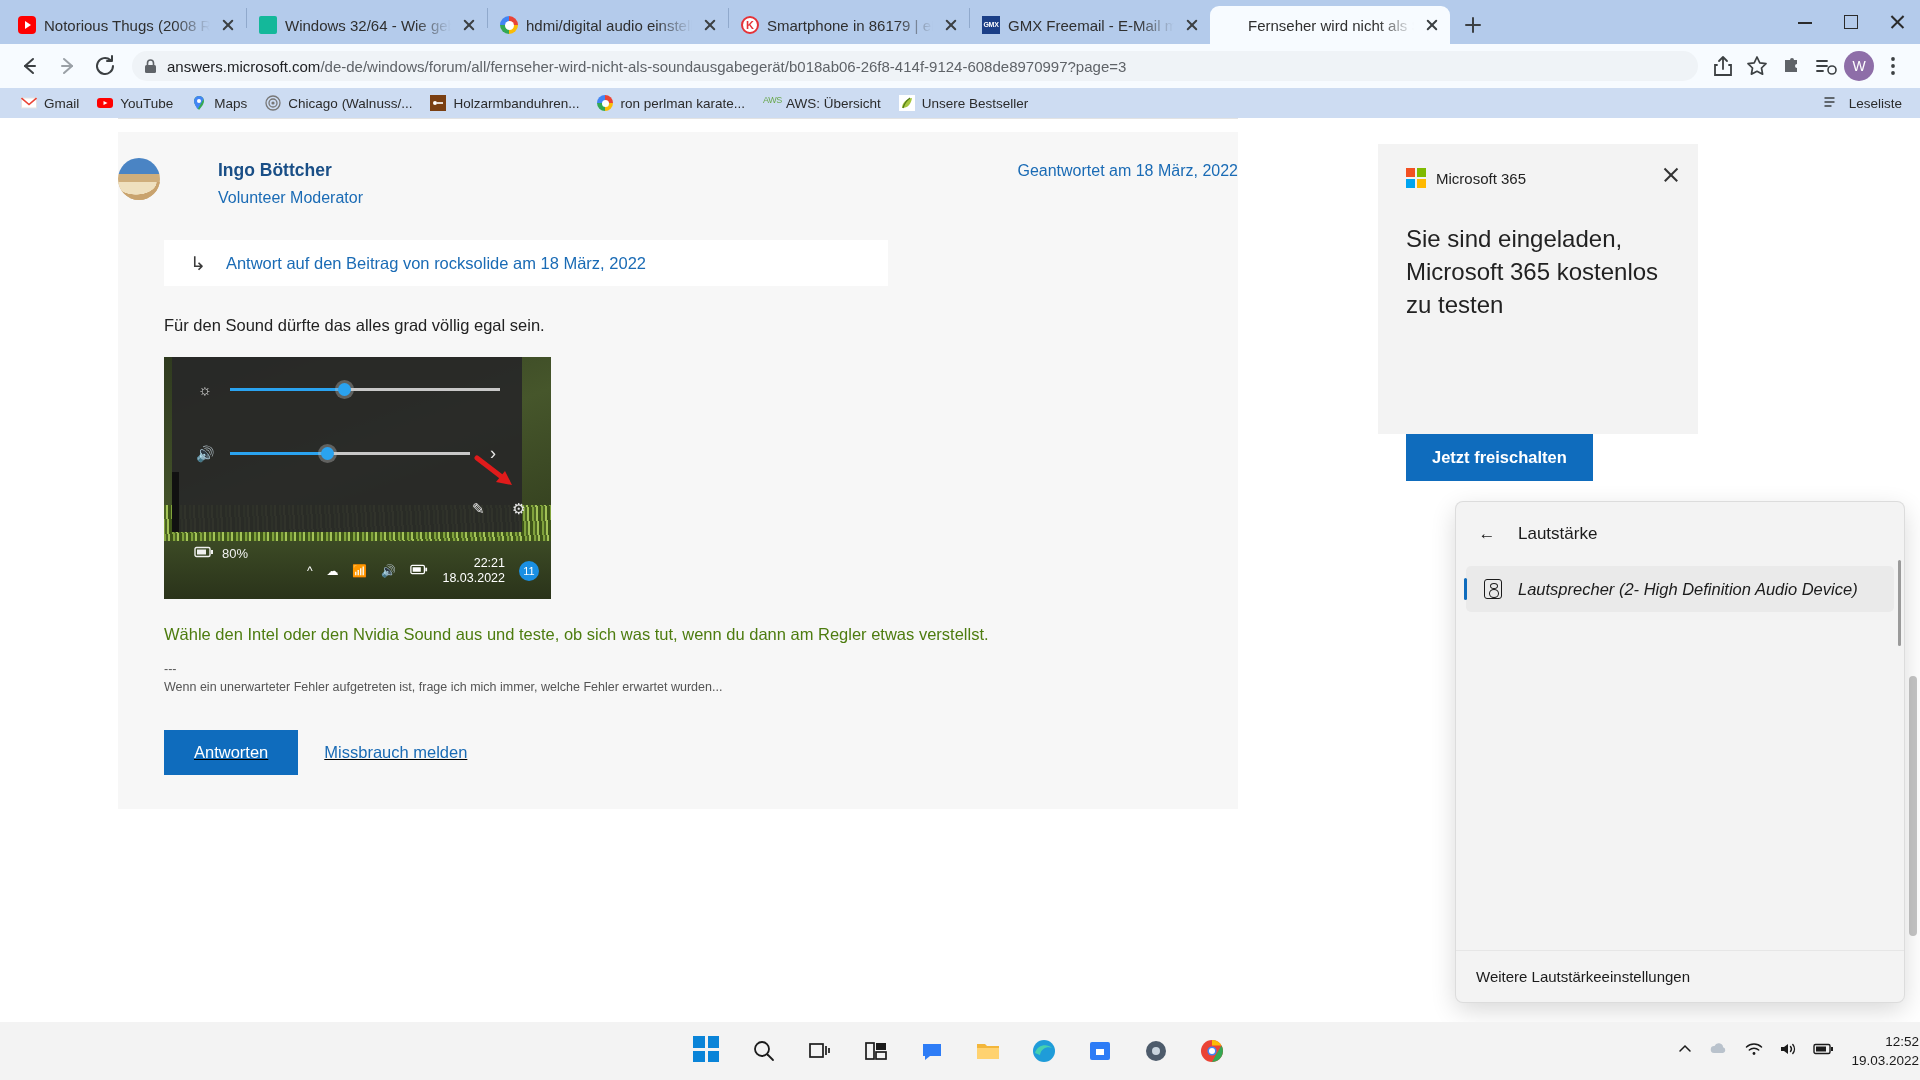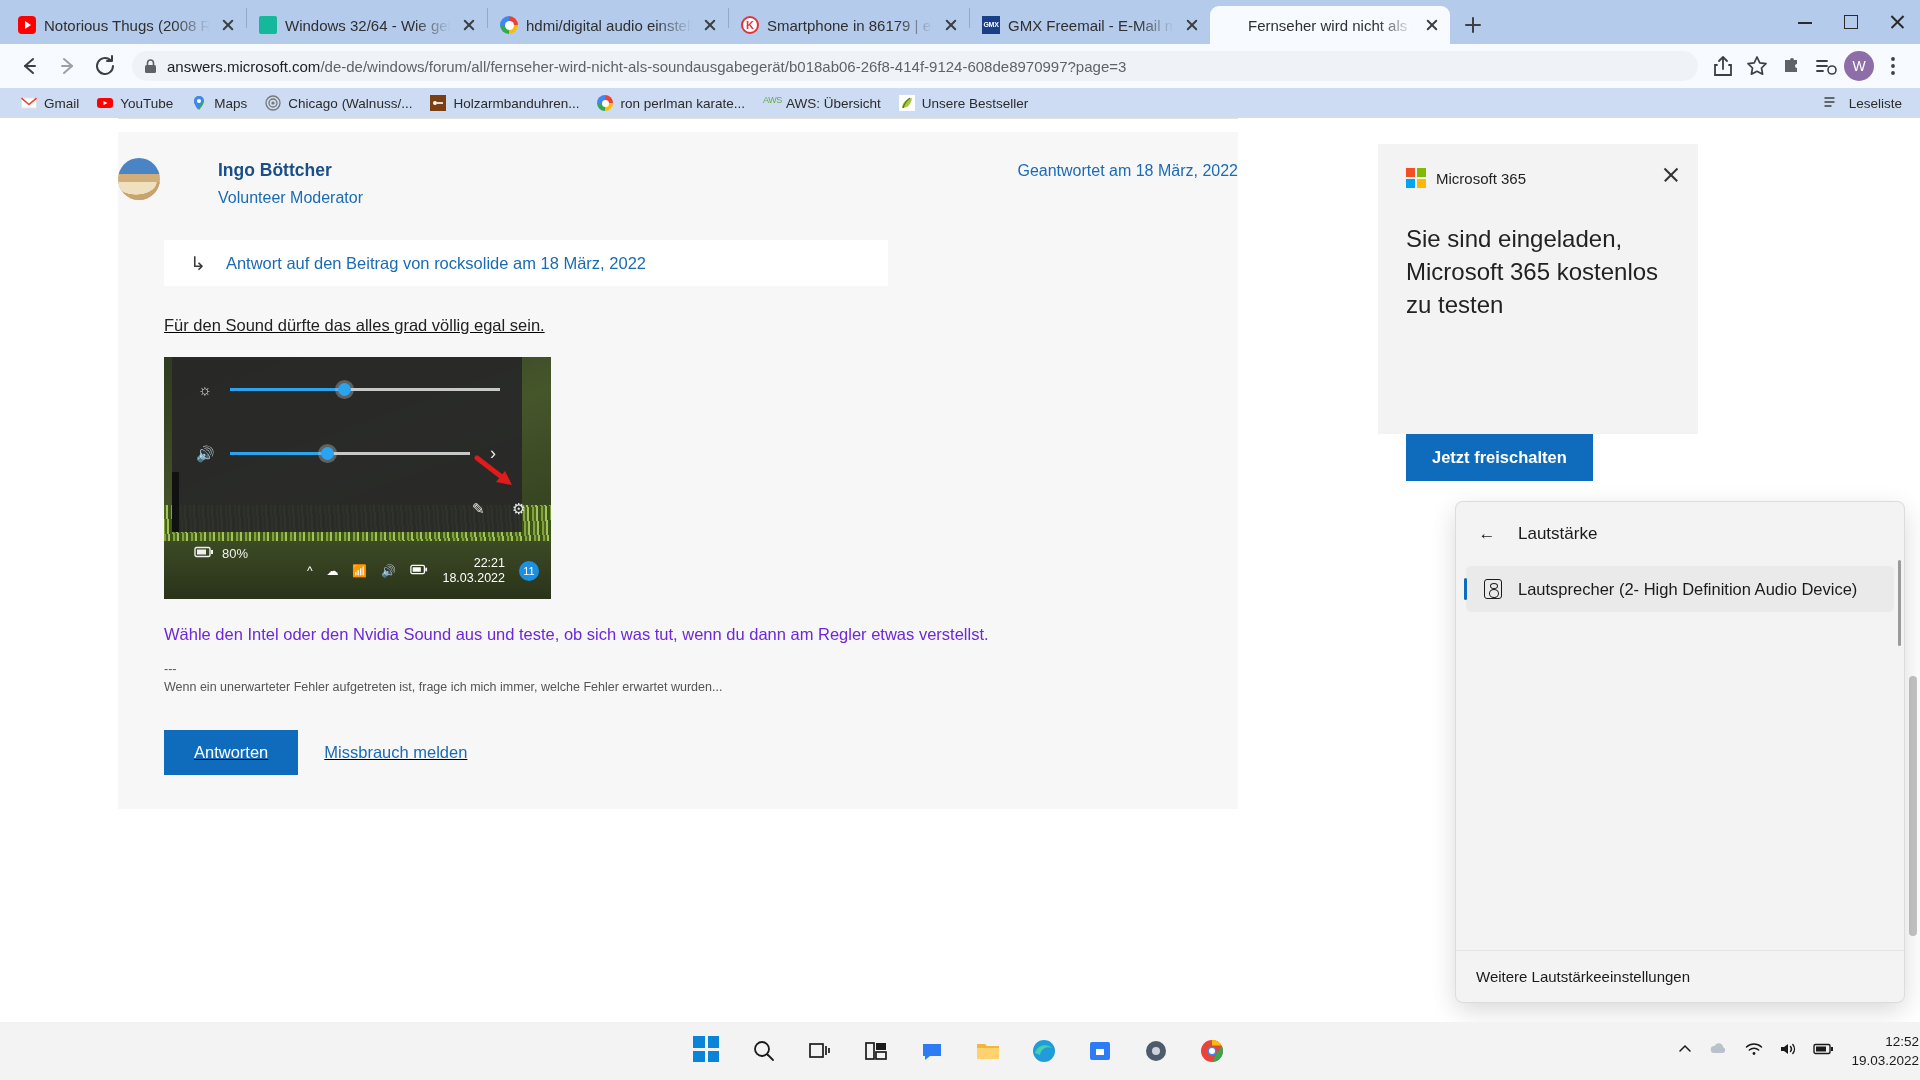--- a/index.html
+++ b/index.html
@@ -117,21 +117,21 @@
   .arole { font-size: 16px; color: #1a6bb5; line-height: 24px; margin-top: 4px; }
   .adate { margin-left: auto; font-size: 16px; color: #1a6bb5; padding-top: 4px; }
 
   .quotebar {
     margin: 30px 0 0 46px; background: #fff; height: 46px; display: flex; align-items: center;
     padding-left: 26px; gap: 20px; width: 724px;
   }
   .quotebar .qarrow { font-size: 19px; color: #3b3b3b; }
   .quotebar .qlink { font-size: 16.5px; color: #1a6bb5; }
 
-  .bodytext { margin: 0 0 0 46px; width: 830px; text-decoration: underline; }
+  .bodytext { margin: 0 0 0 46px; width: 830px; }
   .p1 { font-size: 16.5px; color: #222; margin-top: 30px; }
   .p2 { font-size: 16.5px; color: #222; margin-top: 28px; line-height: 26px; }
 
   
   .shot {
     margin: 22px 0 0 46px; width: 387px; height: 242px; position: relative; overflow: hidden;
     background: linear-gradient(160deg, #2f3a1f 0%, #46562b 45%, #2b3519 100%);
   }
   .shot .grass {
     position: absolute; left: 0; right: 0; bottom: 58px; height: 36px;
@@ -158,21 +158,21 @@
       color:#f0f0f0; font-size: 13px; margin-top: 45px; }
   .shot .pencil { position:absolute; left:300px; top:143px; color:#e8e8e8; font-size:15px; }
   .shot .gear   { position:absolute; left:340px; top:143px; color:#e8e8e8; font-size:15px; }
   .shot .arrow  { position:absolute; left:310px; top:98px; width:46px; height:34px; }
   .shot .tasktray { position:absolute; right:4px; bottom:4px; height:48px; display:flex;
       align-items:center; gap:14px; color:#fff; font-size:12px; padding-right:8px; }
   .shot .clock { text-align:right; line-height:15px; font-size:12.5px; }
   .shot .badge { width:20px; height:20px; border-radius:50%; background:#1a8fe3; color:#fff;
      font-size:11px; display:flex; align-items:center; justify-content:center; }
 
-  .p3 { font-size: 16.5px; color: #6d28d9; margin: 26px 0 0 46px; }
+  .p3 { font-size: 16.5px; color: #4d7c0f; margin: 26px 0 0 46px; }
   .sig { font-size: 12.5px; color: #555; margin: 16px 0 0 46px; line-height: 18px; }
 
   .actions { margin: 34px 0 0 46px; display: flex; align-items: center; gap: 26px; padding-bottom: 34px; text-decoration: underline; }
   .btn-primary { background: #0f6cbd; color: #fff; font-size: 16.5px; padding: 13px 30px; border: 0; }
   .btn-link { color: #1a6bb5; font-size: 16.5px; }
 
   
   .promo {
     position: absolute; left: 1378px; top: 26px; width: 320px; height: 290px;
     background: #f3f3f3; padding: 24px 28px;
@@ -205,21 +205,21 @@
     gap: 16px; padding-left: 18px; background: #eaeaea; border-radius: 5px;
   }
   .w11flyout .fitem .sel { position: absolute; left: -2px; top: 12px; width: 3px; height: 22px;
      background: #0f6cbd; border-radius: 2px; }
   .w11flyout .fitem .devico { width: 18px; height: 20px; border: 1.6px solid #1b1b1b; border-radius: 3px;
      position: relative; flex: 0 0 18px; }
   .w11flyout .fitem .devico::before { content:""; position:absolute; left:5px; top:2.5px; width:6px; height:4px;
      border:1.4px solid #1b1b1b; border-radius:50%; }
   .w11flyout .fitem .devico::after { content:""; position:absolute; left:4px; top:9px; width:8px; height:7px;
      border:1.4px solid #1b1b1b; border-radius:50%; }
-  .w11flyout .fitem .flabel { font-size: 16.5px; color: #1b1b1b; }
+  .w11flyout .fitem .flabel { font-size: 16.5px; color: #1b1b1b; font-style: italic; }
   .w11flyout .ffoot { position: absolute; left: 0; right: 0; bottom: 0; height: 52px;
      display: flex; align-items: center; padding-left: 20px; border-top: 1px solid #e6e6e6; }
   .w11flyout .ffoot span { font-size: 15px; color: #1b1b1b; }
   .w11flyout .fscroll { position: absolute; right: 3px; top: 58px; width: 3px; height: 86px;
      background: #9a9a9a; border-radius: 2px; }
 
   
   .taskbar {
     position: absolute; left: 0; right: 0; bottom: 0; height: 58px;
     background: #f3f3f3; display: flex; align-items: center; justify-content: center; gap: 26px;

